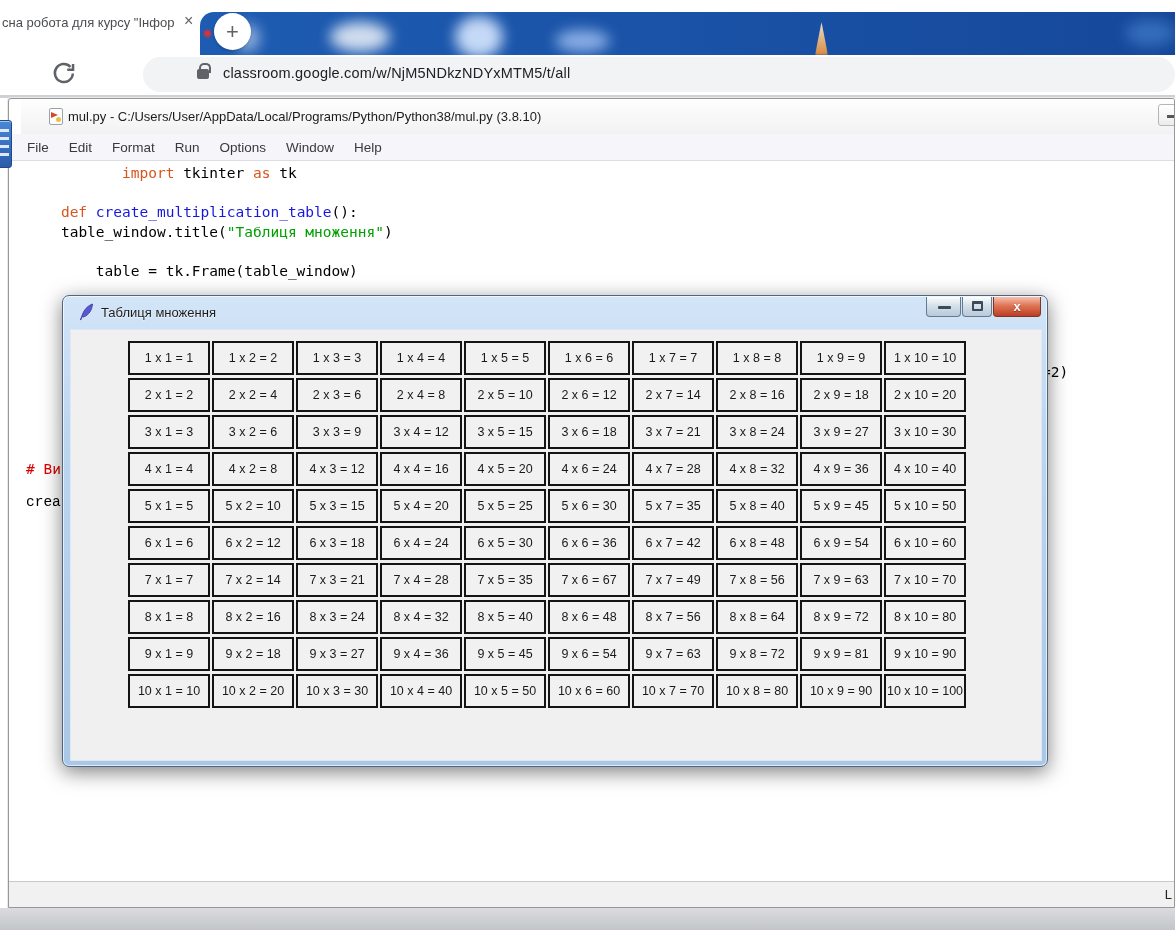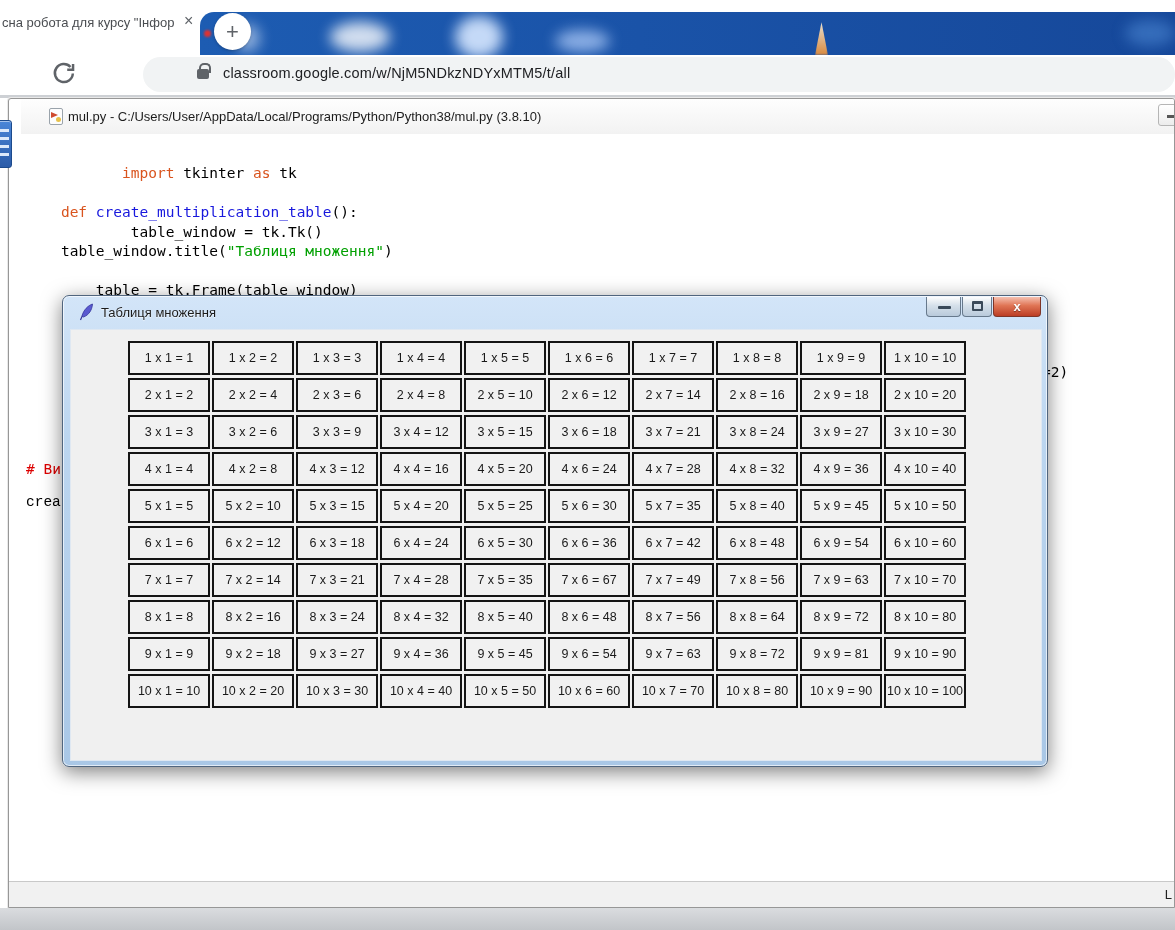--- a/index.html
+++ b/index.html
@@ -118,26 +118,34 @@
   <div class="chrome-divider"></div>
 
   <div class="idle">
     <div class="idle-titlebar">
       <span class="idle-fileicon"></span>
       <span class="idle-title">mul.py - C:/Users/User/AppData/Local/Programs/Python/Python38/mul.py (3.8.10)</span>
       <div class="idle-minbtn">
           <span class="dash"></span>
         </div>
     </div>
+    <div class="idle-menubar">
+      <span class="menu-item">File</span>
+      <span class="menu-item">Edit</span>
+      <span class="menu-item">Format</span>
+      <span class="menu-item">Run</span>
+      <span class="menu-item">Options</span>
+      <span class="menu-item">Window</span>
+      <span class="menu-item">Help</span>
+    </div>
     <div class="idle-editor">
       <div class="code-block">
           <div class="code-line"><span class="tok-k">import</span><span class="tok-p"> tkinter </span><span class="tok-k">as</span><span class="tok-p"> tk</span></div>
           <div class="code-line">&nbsp;</div>
           <div class="code-line"><span class="tok-k">def</span><span class="tok-p"> </span><span class="tok-d">create_multiplication_table</span><span class="tok-p">():</span></div>
-          <div class="code-line"><span class="tok-p">    table_window = tk.Tk()</span></div>
           <div class="code-line"><span class="tok-p">    table_window.title(</span><span class="tok-s">"Таблиця множення"</span><span class="tok-p">)</span></div>
           <div class="code-line">&nbsp;</div>
           <div class="code-line"><span class="tok-p">    table = tk.Frame(table_window)</span></div>
         </div>
       <div class="frag frag-comment"># Ви</div>
       <div class="frag frag-call">crea</div>
       <div class="frag frag-right">=2)</div>
     </div>
     <div class="idle-statusbar">
       <span class="status-right">L</span>

